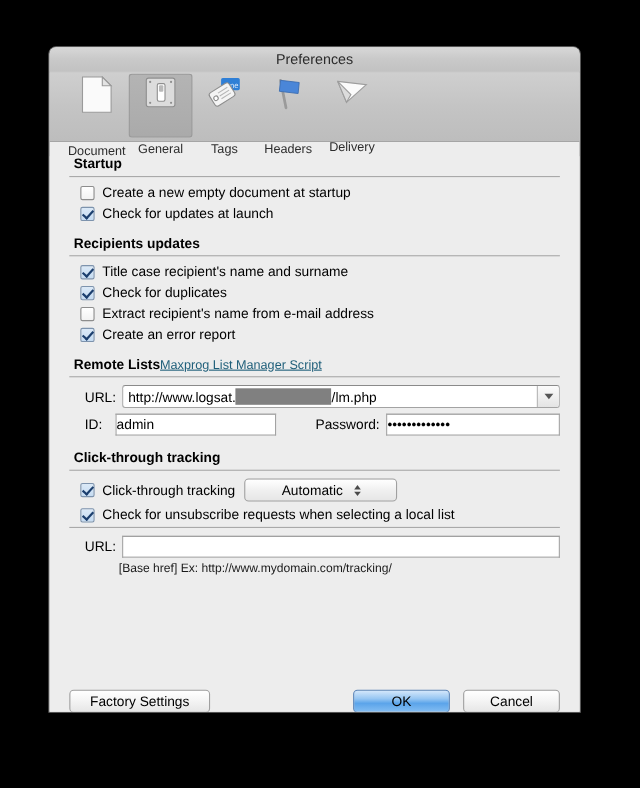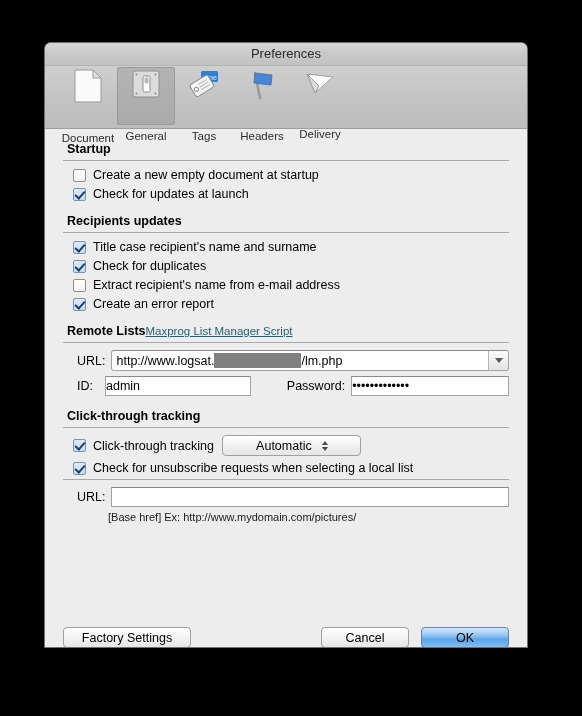--- a/index.html
+++ b/index.html
@@ -474,25 +474,25 @@
         <span class="cb checked"></span>
         <span class="cb-label">Check for unsubscribe requests when selecting a local list</span>
       </div>
 
       <div class="rule"></div>
 
       <div class="row" style="margin-left:14px;">
         <span class="field-label">URL:</span>
         <div class="textfield" style="flex:1 1 auto;" placeholder=""></div>
       </div>
-      <div class="hint">[Base href] Ex: http://www.mydomain.com/pictures/</div>
+      <div class="hint">[Base href] Ex: http://www.mydomain.com/tracking/</div>
 
       <div class="buttons">
         <div class="btn" style="min-width:128px;">Factory Settings</div>
         <div class="btn-right-group">
+          <div class="btn primary" style="min-width:88px;">OK</div>
           <div class="btn" style="min-width:88px;">Cancel</div>
-          <div class="btn primary" style="min-width:88px;">OK</div>
         </div>
       </div>
 
     </div>
   </div>
 </div>
 
 </body></html>

